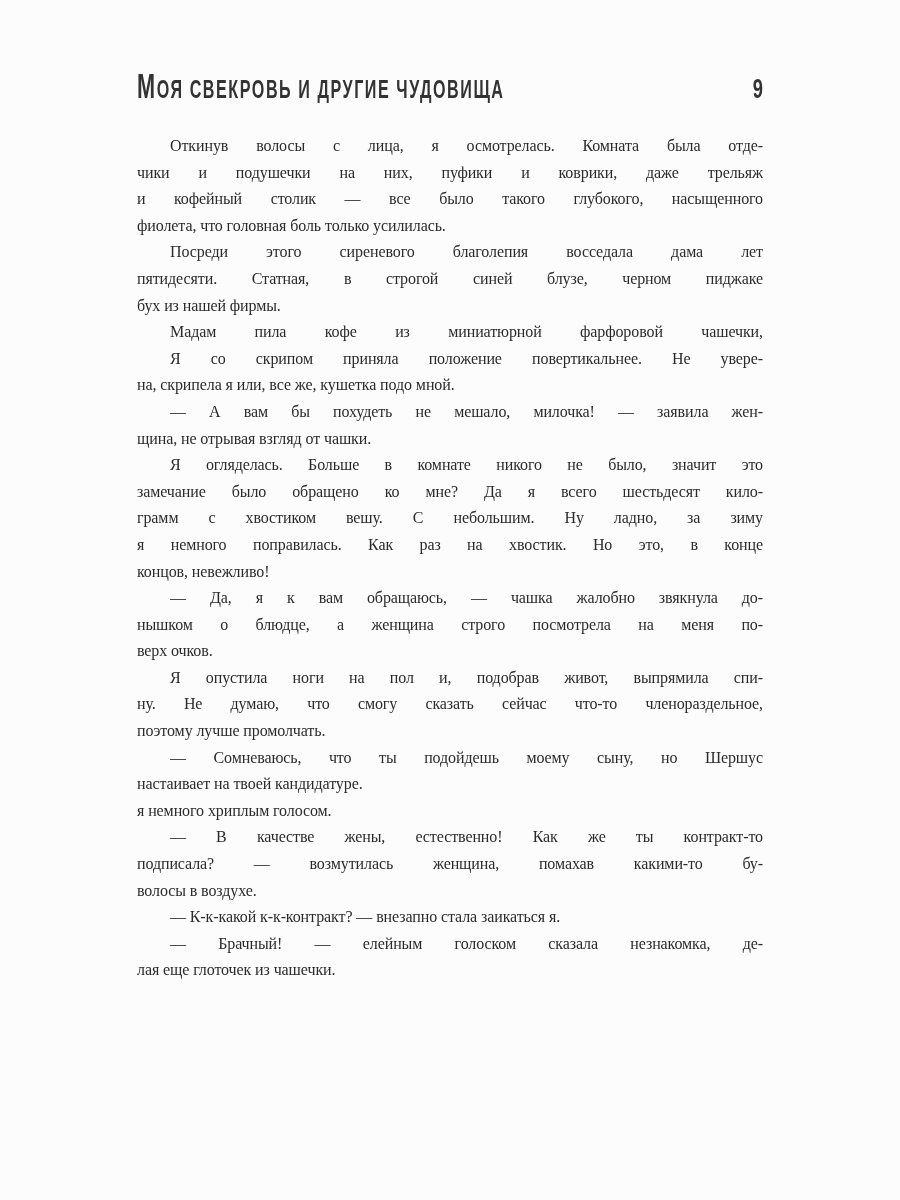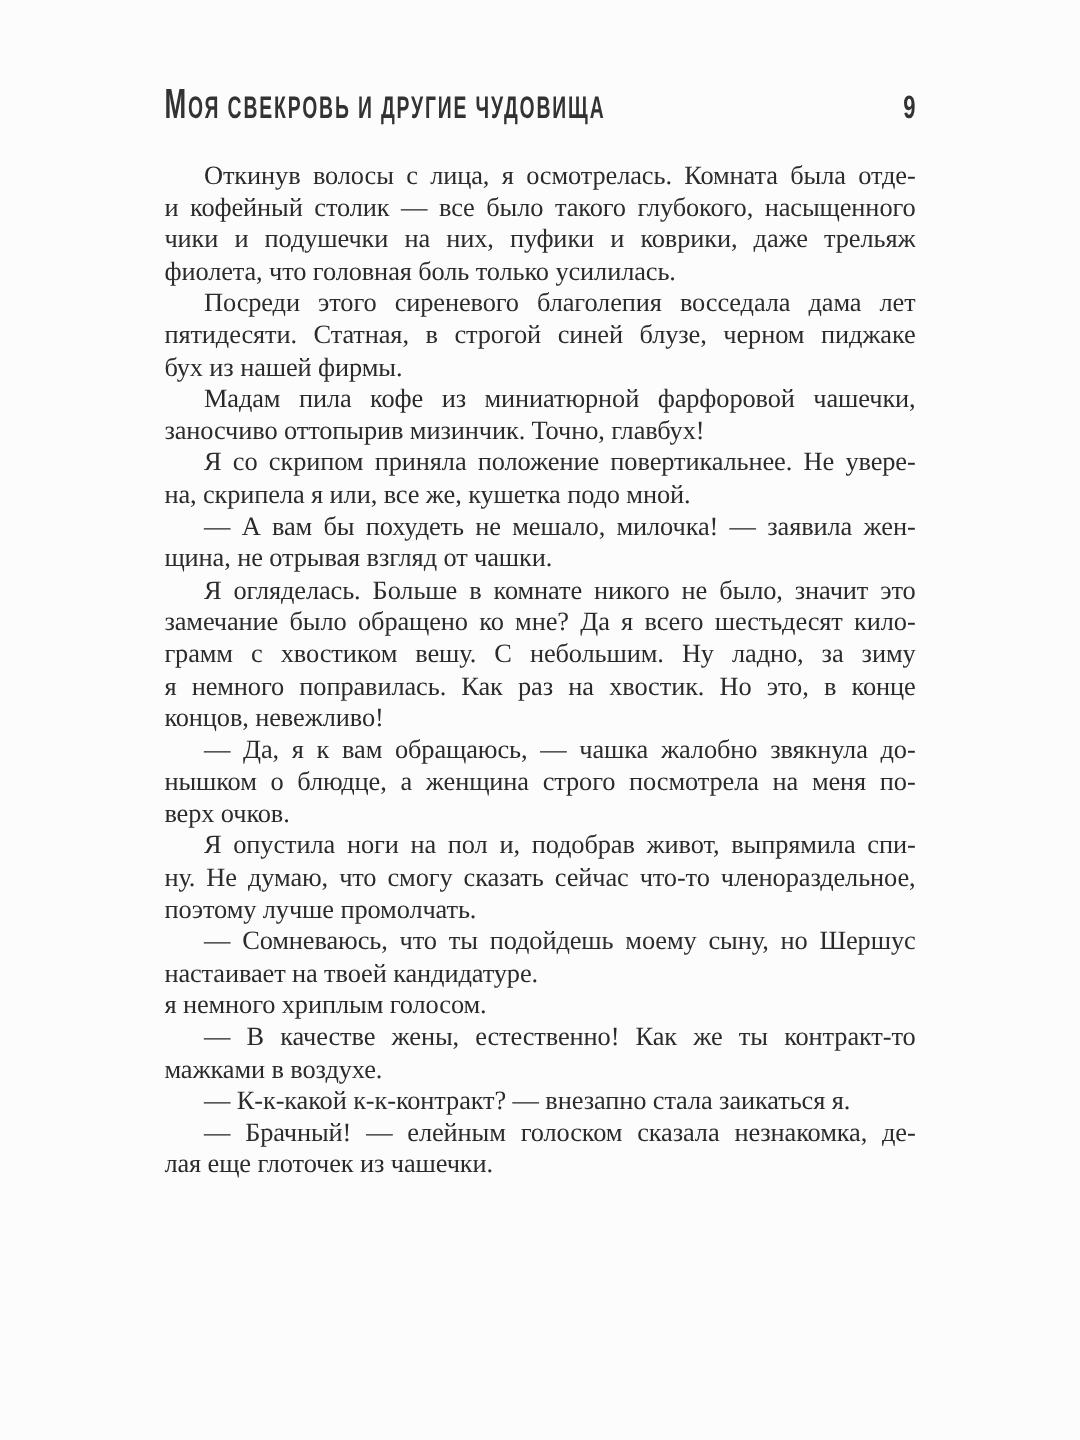--- a/index.html
+++ b/index.html
@@ -60,21 +60,21 @@
     top: 133px;
     width: 626px;
     overflow: hidden;
   }
   .para {
     margin: 0;
     padding: 0;
   }
   .line {
     display: block;
-    font-size: 22px;
+    font-size: 16px;
     line-height: 26.6px;
     letter-spacing: -0.1px;
     text-align: justify;
     text-align-last: justify;
   }
   .line.para-first {
     text-indent: 33px;
   }
   .line.para-last {
     text-align-last: left;
@@ -85,32 +85,31 @@
 
 <div class="page">
   <div class="page-header">
     <div class="book-title" style="color: rgb(51, 51, 51);">Моя свекровь и другие чудовища</div>
     <div class="page-number" style="color: rgb(51, 51, 51);">9</div>
   </div>
 
   <div class="content">
       <div class="para">
         <div class="line para-first">Откинув волосы с лица, я осмотрелась. Комната была отде-</div>
+        <div class="line">чики и подушечки на них, пуфики и коврики, даже трельяж</div>
         <div class="line">и кофейный столик — все было такого глубокого, насыщенного</div>
-        <div class="line">чики и подушечки на них, пуфики и коврики, даже трельяж</div>
         <div class="line para-last">фиолета, что головная боль только усилилась.</div>
       </div>
       <div class="para">
         <div class="line para-first">Посреди этого сиреневого благолепия восседала дама лет</div>
         <div class="line">пятидесяти. Статная, в строгой синей блузе, черном пиджаке</div>
         <div class="line para-last">бух из нашей фирмы.</div>
       </div>
       <div class="para">
         <div class="line para-first">Мадам пила кофе из миниатюрной фарфоровой чашечки,</div>
-        <div class="line para-last">заносчиво оттопырив мизинчик. Точно, главбух!</div>
       </div>
       <div class="para">
         <div class="line para-first">Я со скрипом приняла положение повертикальнее. Не увере-</div>
         <div class="line para-last">на, скрипела я или, все же, кушетка подо мной.</div>
       </div>
       <div class="para">
         <div class="line para-first">— А вам бы похудеть не мешало, милочка! — заявила жен-</div>
         <div class="line para-last">щина, не отрывая взгляд от чашки.</div>
       </div>
       <div class="para">
@@ -132,21 +131,22 @@
       </div>
       <div class="para">
         <div class="line para-first">— Сомневаюсь, что ты подойдешь моему сыну, но Шершус</div>
         <div class="line para-last">настаивает на твоей кандидатуре.</div>
       </div>
       <div class="para">
         <div class="line para-last">я немного хриплым голосом.</div>
       </div>
       <div class="para">
         <div class="line para-first">— В качестве жены, естественно! Как же ты контракт-то</div>
-        <div class="line para-last">мажками в воздухе.</div>
+        <div class="line">подписала? — возмутилась женщина, помахав какими-то бу-</div>
+        <div class="line para-last">волосы в воздухе.</div>
       </div>
       <div class="para">
         <div class="line para-first para-last">— К-к-какой к-к-контракт? — внезапно стала заикаться я.</div>
       </div>
       <div class="para">
         <div class="line para-first">— Брачный! — елейным голоском сказала незнакомка, де-</div>
         <div class="line para-last">лая еще глоточек из чашечки.</div>
       </div>
     </div>
 </div>

